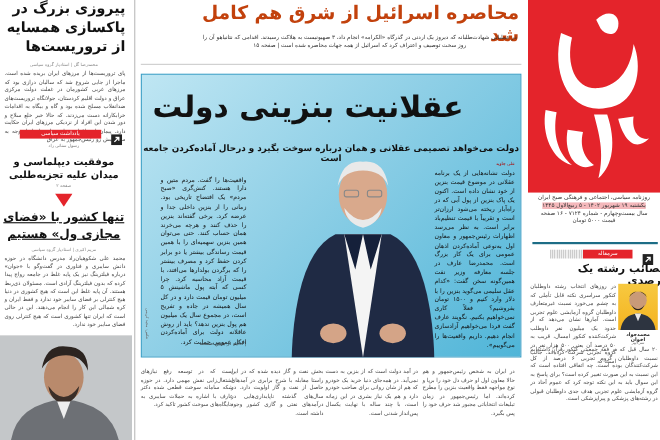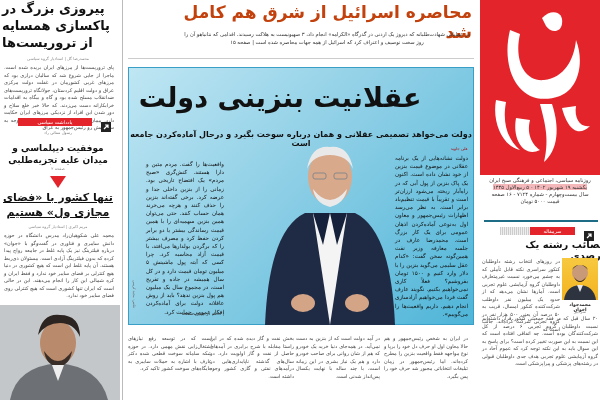--- a/index.html
+++ b/index.html
@@ -40,21 +40,21 @@
   #main-continue { left:146px; top:311px; width:78px; font-size:4.5px; color:#333; }
   #photo-credit { left:128px; top:280px; width:8px; font-size:3.5px; color:#666; writing-mode:vertical-rl; }
 
   
   #person { left:265px; top:135px; width:130px; height:190px; }
 
   
   .bottom-col { top:335px; width:84px; }
 
   
-  #left-head1 { left:2px; top:0px; width:112px; text-align:left; font-size:13px; font-weight:bold; line-height:17px; color:#111; }
+  #left-head1 { left:2px; top:0px; width:112px; text-align:right; font-size:13px; font-weight:bold; line-height:17px; color:#111; }
   #left-byline1 { left:2px; top:56px; width:112px; text-align:center; font-size:4px; color:#888; }
   #left-text1 { left:4px; top:64px; width:110px; }
   #left-tag { left:18px; top:118px; width:74px; height:8px; background:#e4242b; color:#fff; font-size:5px; text-align:center; line-height:8px; }
   #left-icon { left:101px; top:117px; width:10px; height:10px; }
   #left-byline2 { left:2px; top:130px; width:112px; text-align:center; font-size:4px; color:#777; }
   #left-head2 { left:2px; top:142px; width:112px; text-align:center; font-size:9px; font-weight:bold; line-height:12px; color:#111; }
   #left-page { left:2px; top:166px; width:112px; text-align:center; font-size:4px; color:#888; }
   #left-arrow { left:50px; top:173px; width:16px; height:12px; }
   #left-head3 { left:2px; top:190px; width:112px; text-align:center; font-size:11px; font-weight:bold; line-height:15px; color:#111;text-decoration:underline; }
   #left-byline3 { left:2px; top:224px; width:112px; text-align:center; font-size:4px; color:#888; }

